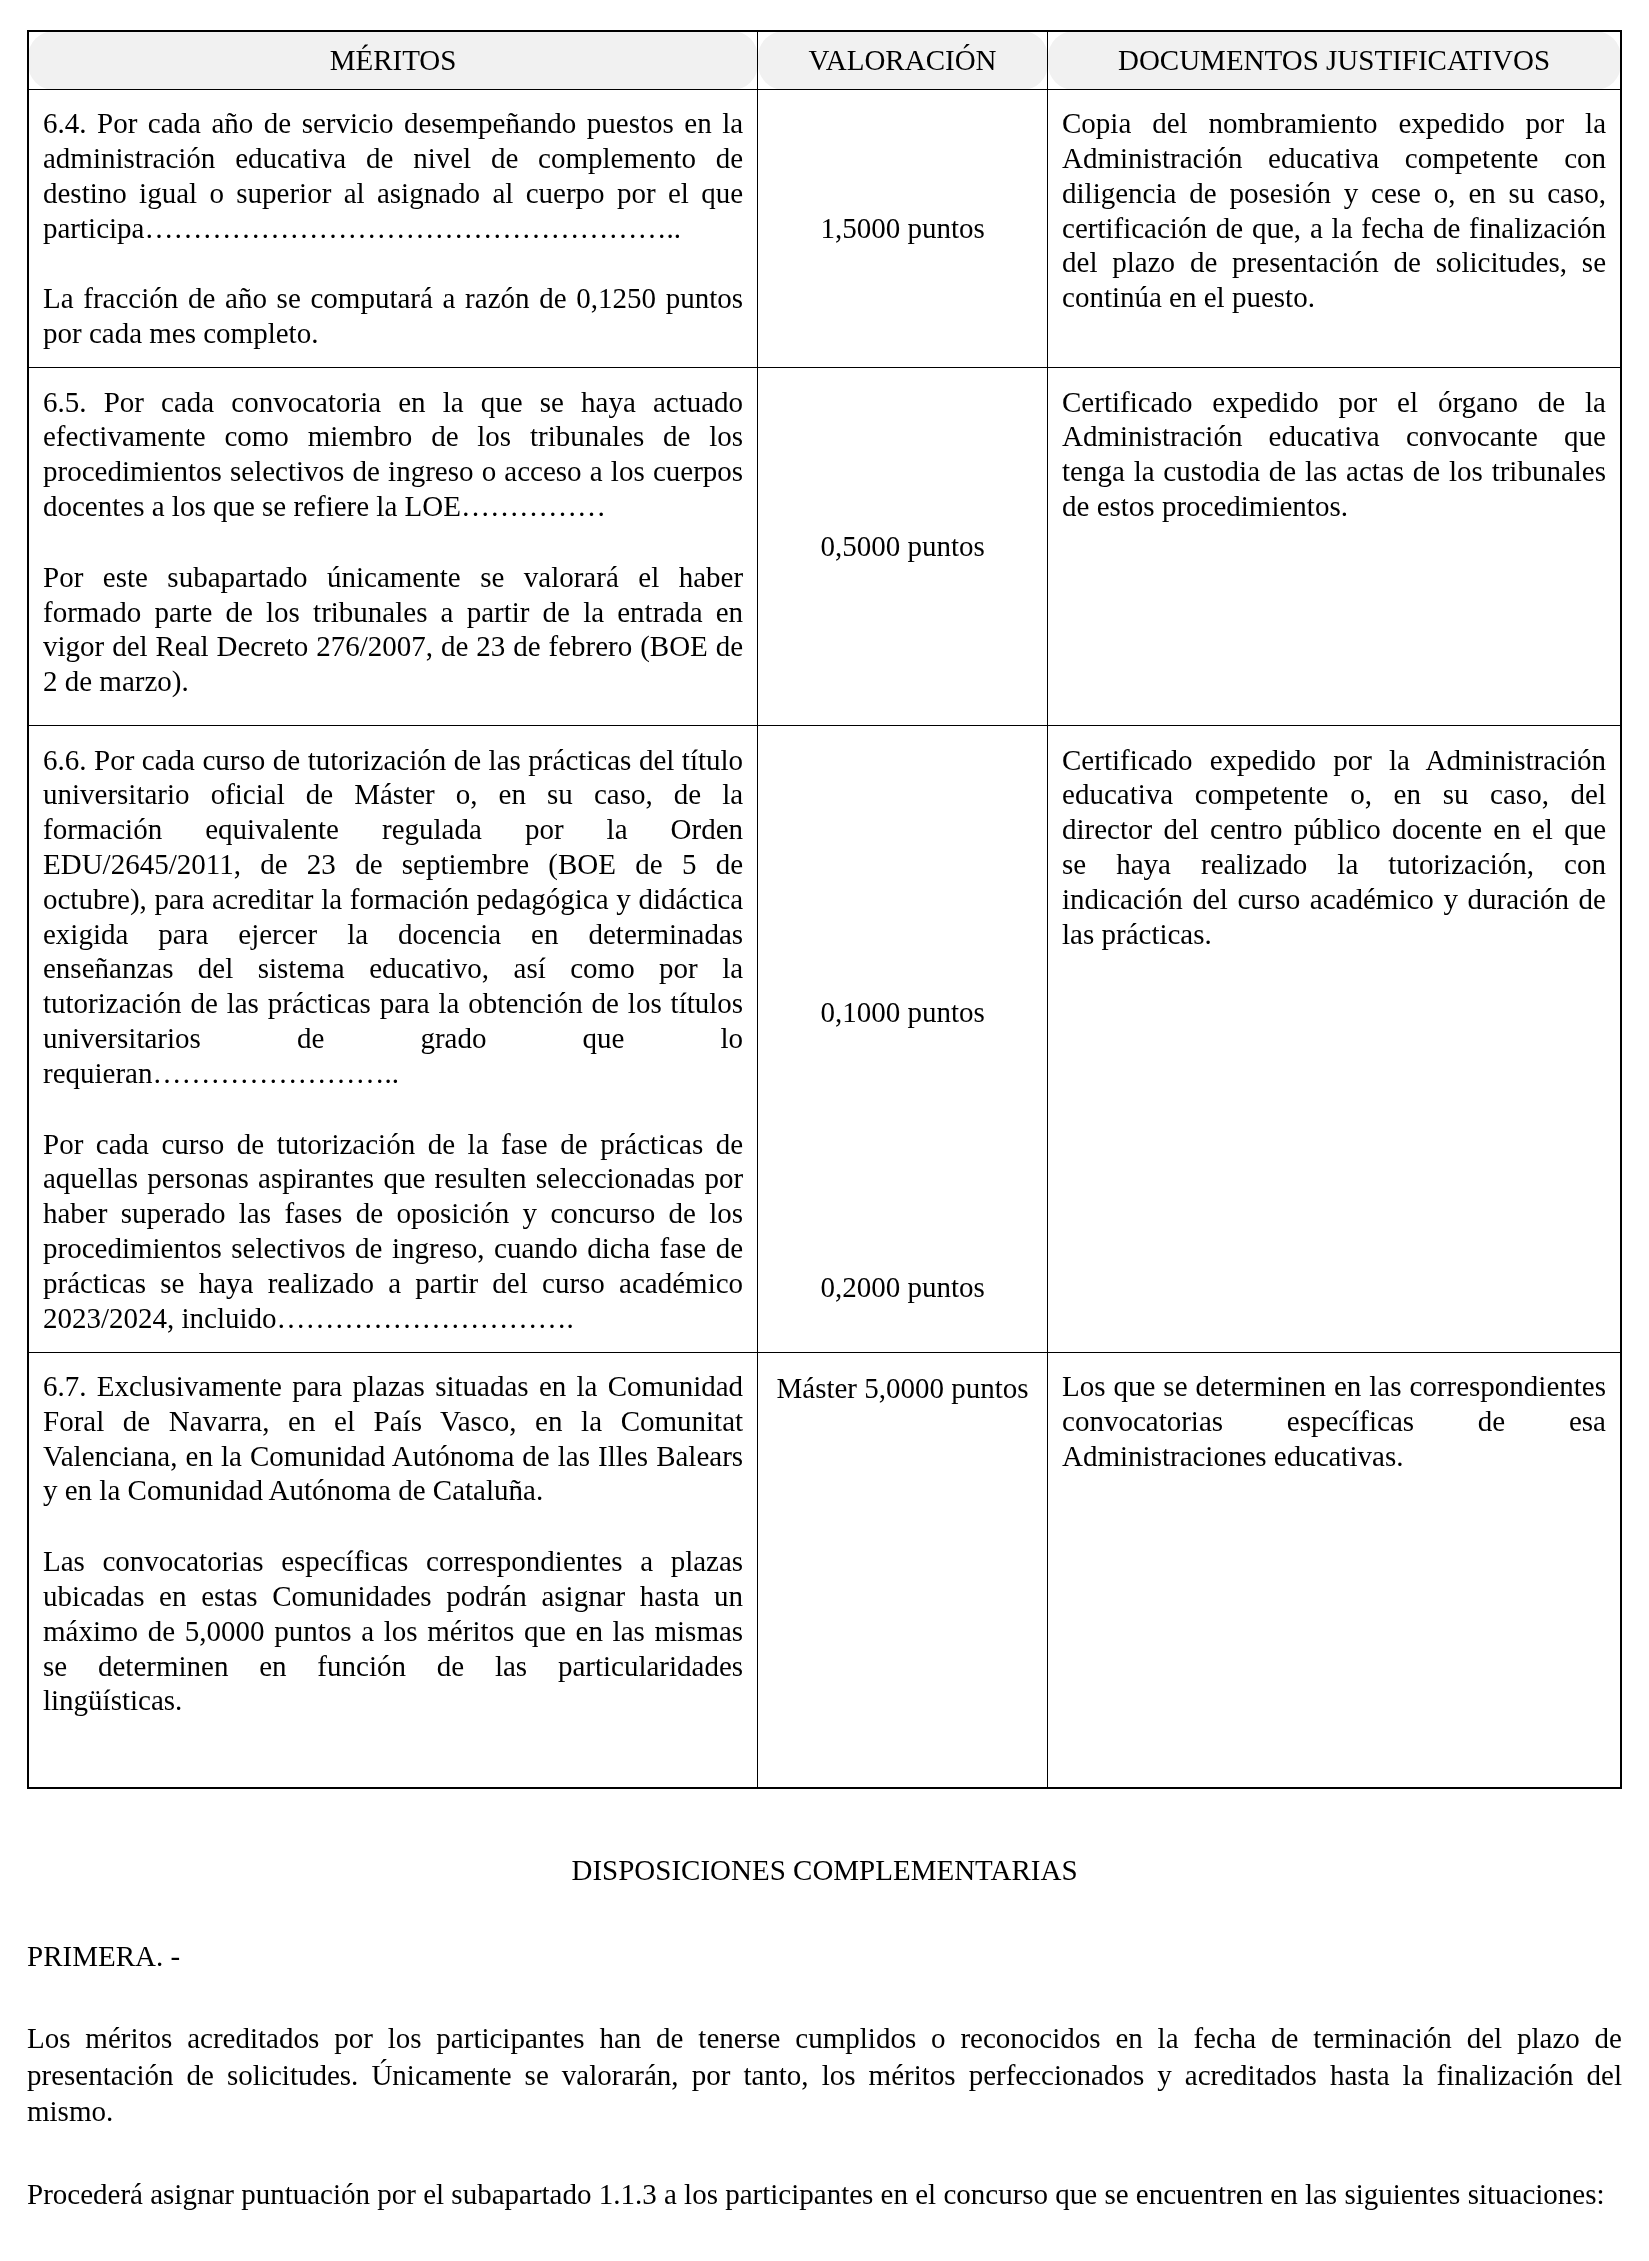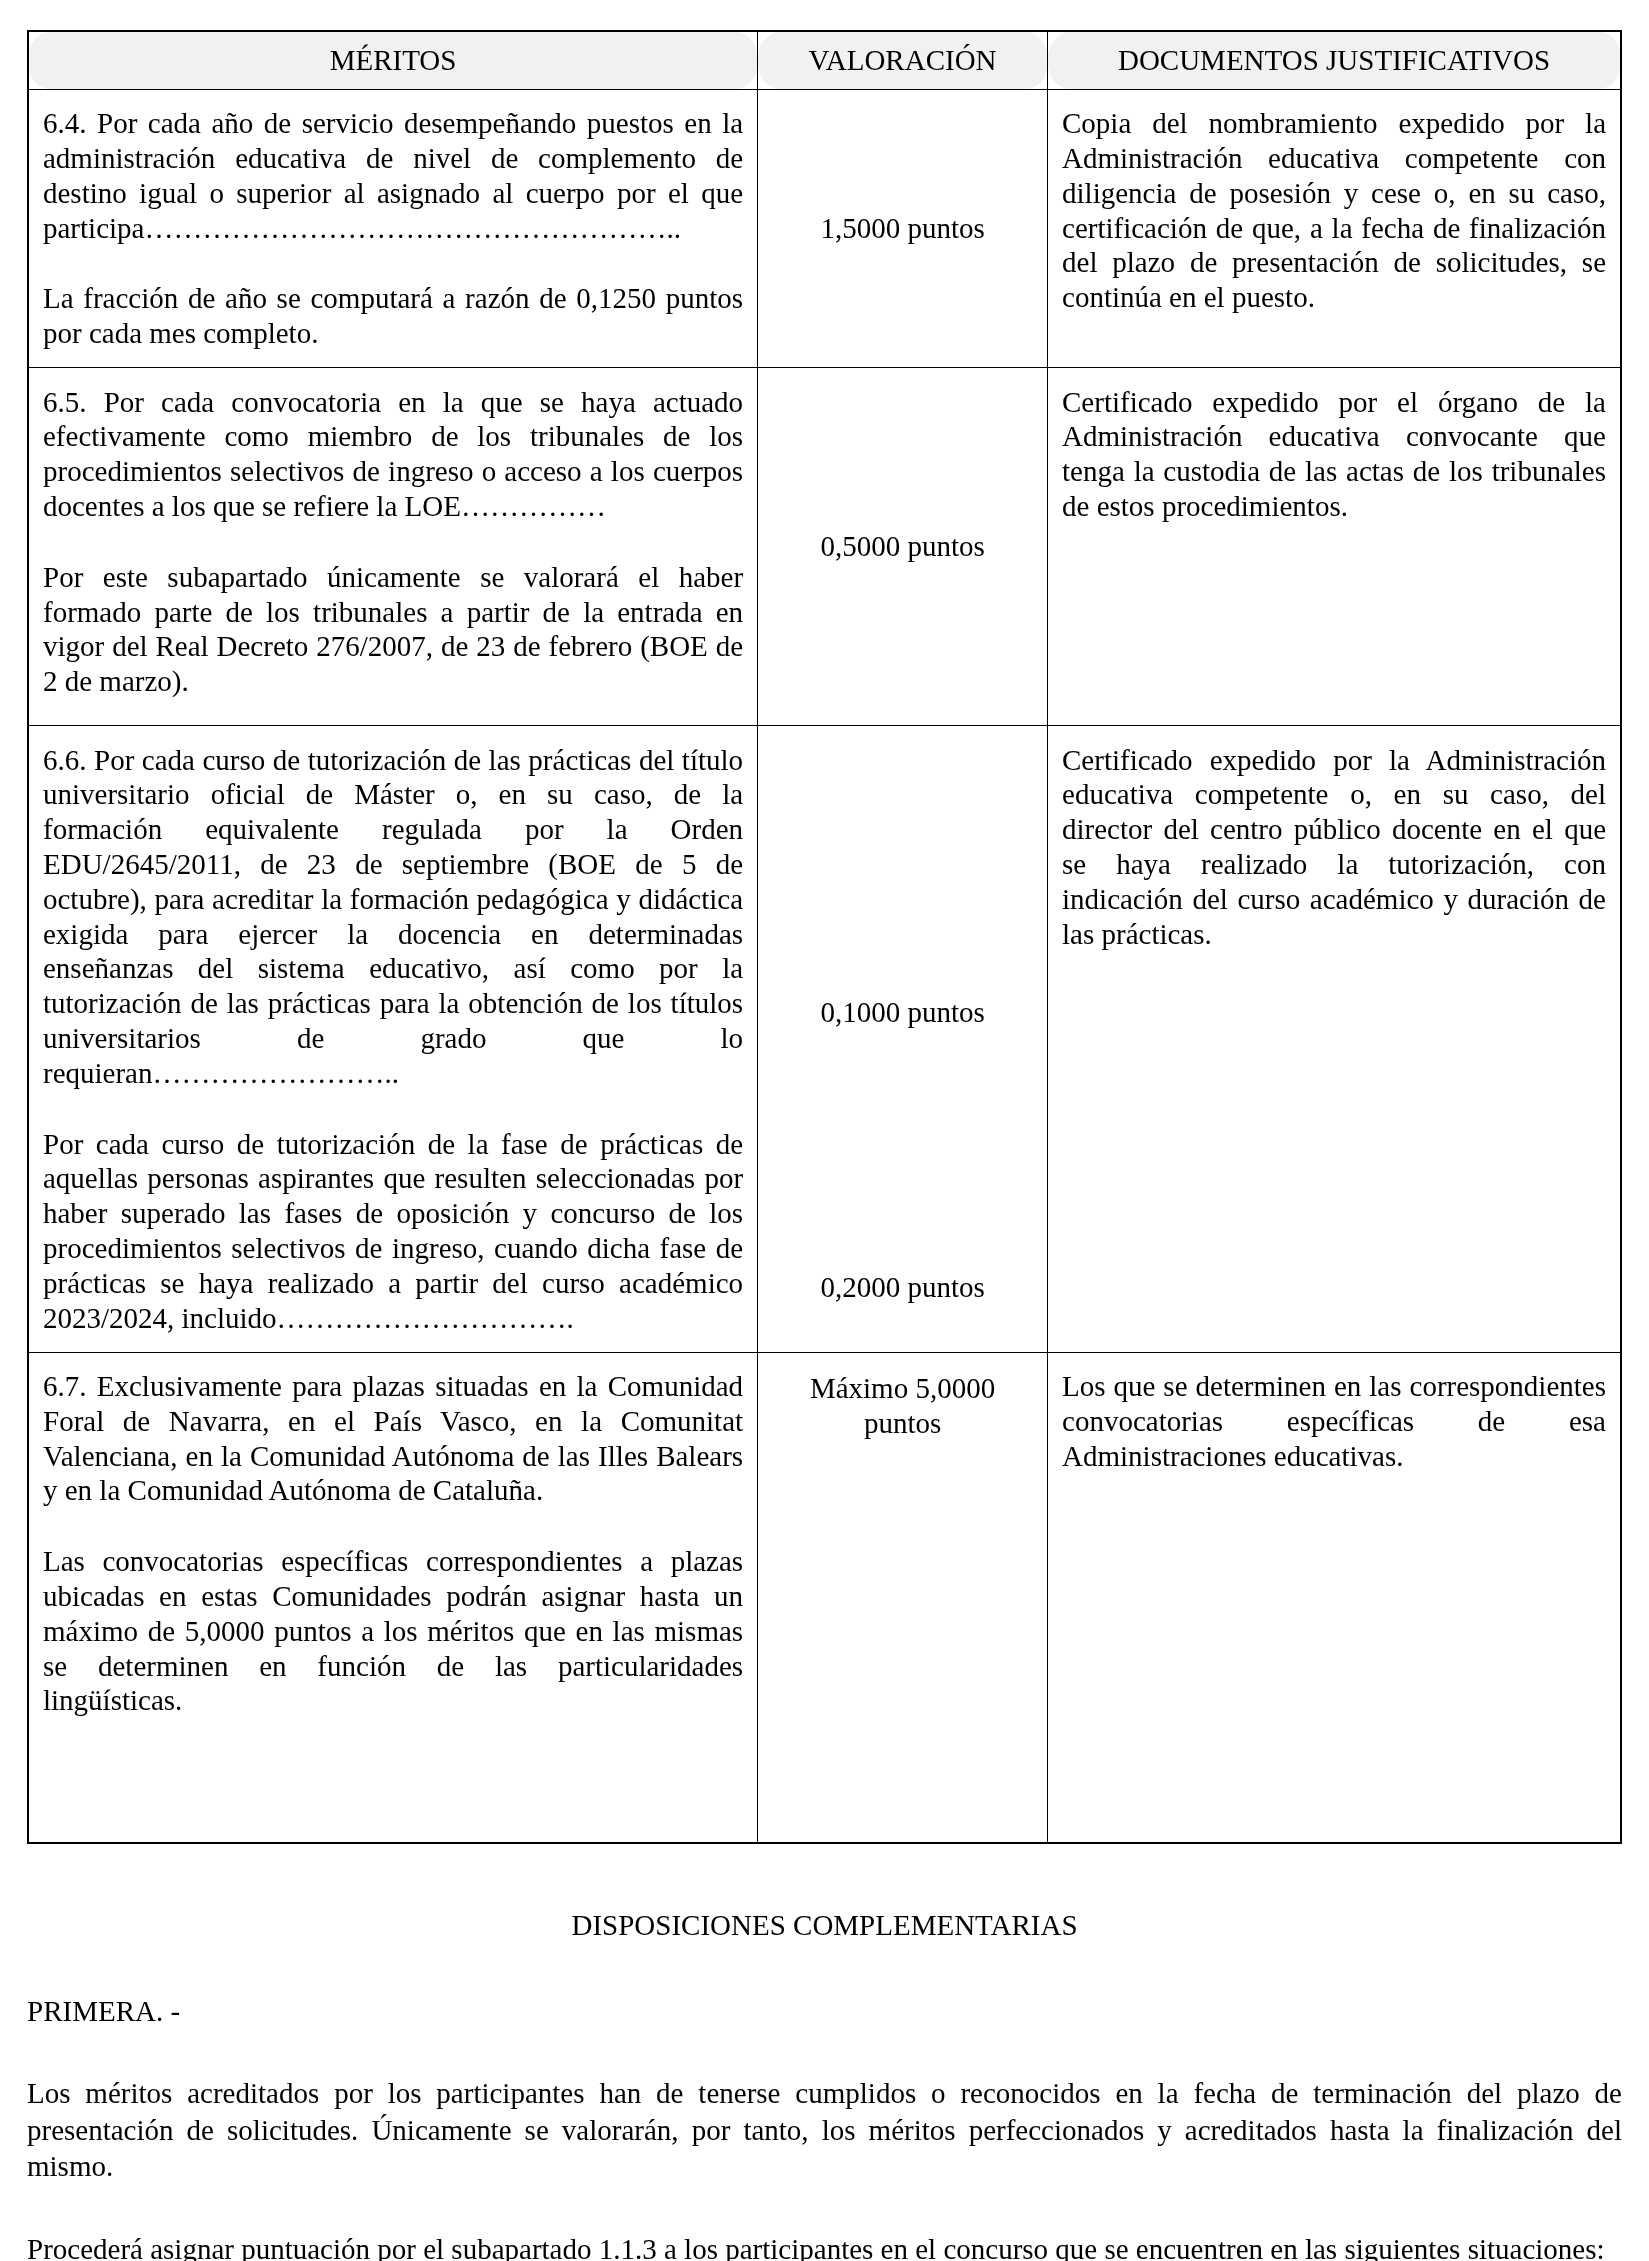--- a/index.html
+++ b/index.html
@@ -66,21 +66,21 @@
   td.valoracion.multi .val-1 { margin-top: 269px; }
   td.valoracion.multi .val-2 {
     position: absolute;
     left: 0; right: 0;
     bottom: 47px;
     text-align: center;
   }
   tr.row-64 { height: 277px; }
   tr.row-65 { height: 358px; }
   tr.row-66 { height: 582px; }
-  tr.row-67 { height: 491px; }
+  tr.row-67 { height: 436px; }
 
   .disp-heading {
     text-align: center;
     margin: 64px 0 0 0;
     line-height: 1.2;
   }
   .section-label {
     margin: 51px 0 0 0;
     line-height: 1.2;
   }
@@ -145,21 +145,21 @@
         <td class="documentos">
           <p>Certificado expedido por la Administración educativa competente o, en su caso, del director del centro público docente en el que se haya realizado la tutorización, con indicación del curso académico y duración de las prácticas.</p>
         </td>
       </tr>
       <tr class="row-67">
         <td class="meritos">
           <p>6.7. Exclusivamente para plazas situadas en la Comunidad Foral de Navarra, en el País Vasco, en la Comunitat Valenciana, en la Comunidad Autónoma de las Illes Balears y en la Comunidad Autónoma de Cataluña.</p>
           <p>Las convocatorias específicas correspondientes a plazas ubicadas en estas Comunidades podrán asignar hasta un máximo de 5,0000 puntos a los méritos que en las mismas se determinen en función de las particularidades lingüísticas.</p>
         </td>
         <td class="valoracion top-align">
-          <div>Máximo 5,0000 puntos</div>
+          <div>Máster 5,0000 puntos</div>
         </td>
         <td class="documentos">
           <p>Los que se determinen en las correspondientes convocatorias específicas de esa Administraciones educativas.</p>
         </td>
       </tr>
     </tbody>
   </table>
 
   <div class="disp-heading">DISPOSICIONES COMPLEMENTARIAS</div>
 

